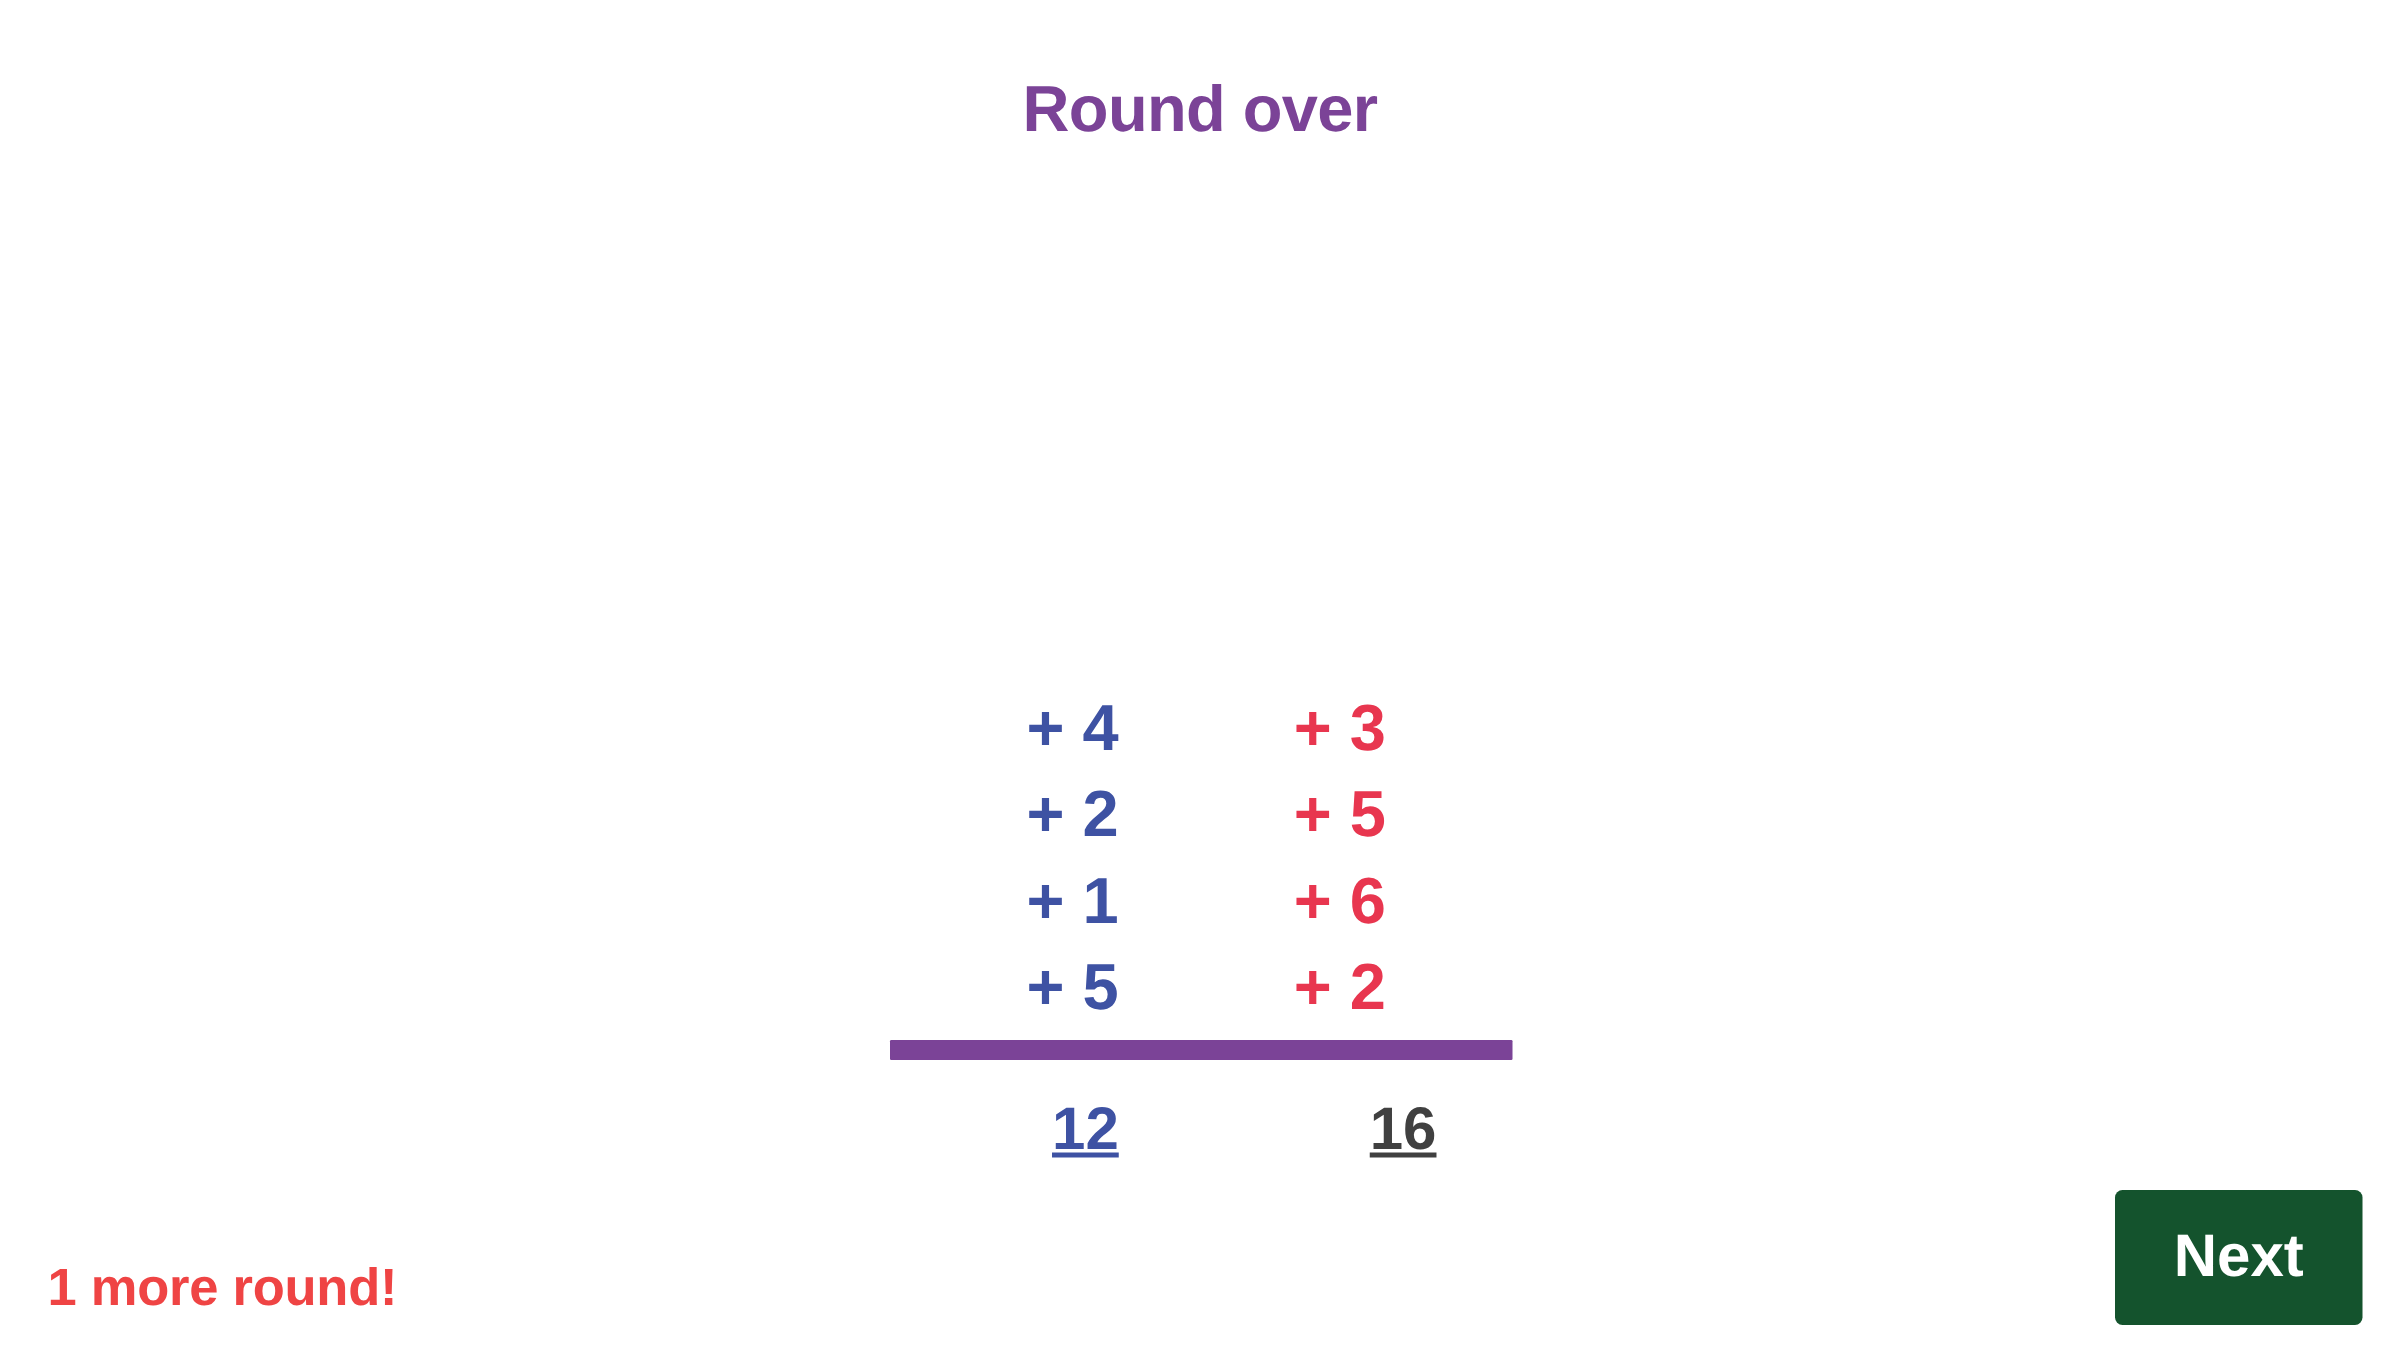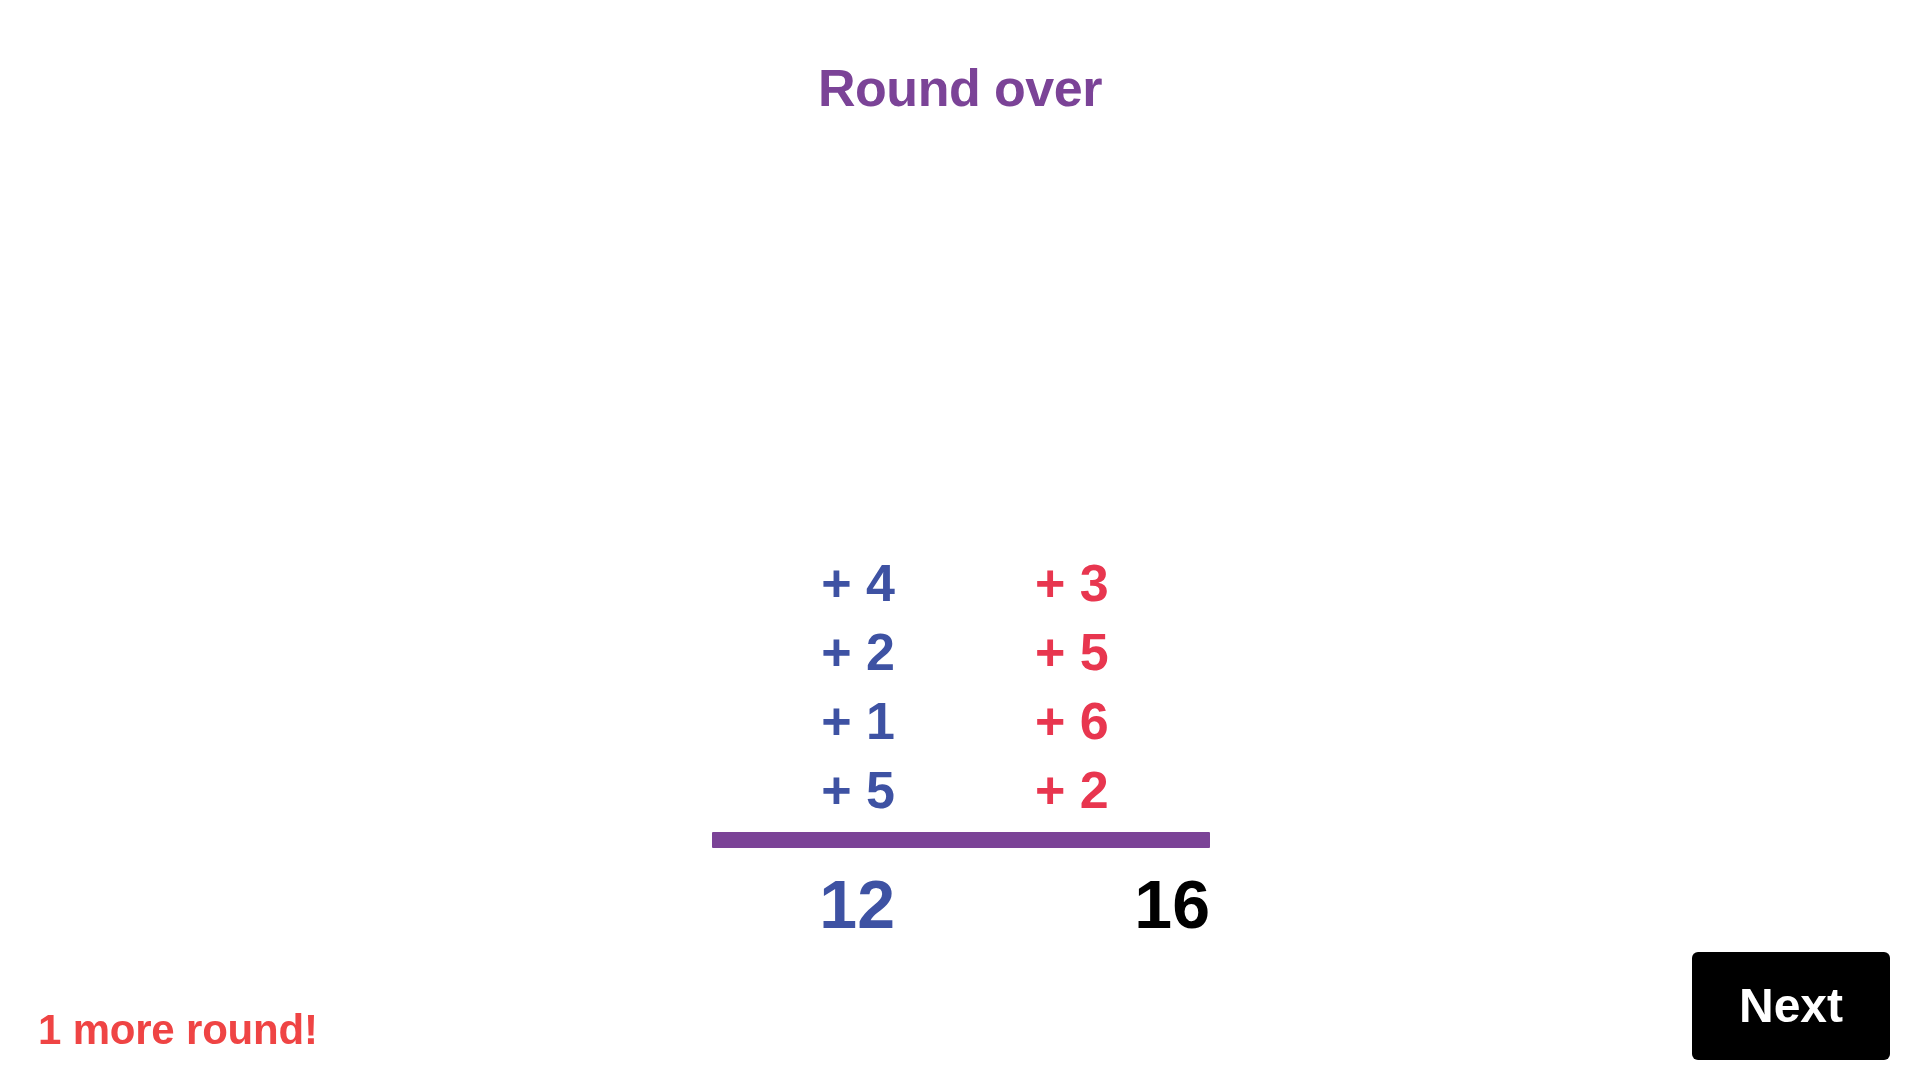--- a/index.html
+++ b/index.html
@@ -89,38 +89,39 @@
     left: 712px;
     top: 866px;
     width: 498px;
     display: flex;
     flex-direction: row;
     align-items: center;
     height: 76px;
   }
 
   .total-cell {
-    font-size: 68px;
+    font-size: 48px;
     font-weight: bold;
     line-height: 1;
     white-space: nowrap;
+    text-decoration: underline;
   }
 
   .total-cell.col-1 {
     width: 183px;
     text-align: right;
     color: #3E52A3;
   }
 
   .total-cell.col-2 {
     width: 315px;
-    text-align: right;
+    text-align: center;
     padding-left: 140px;
     box-sizing: border-box;
-    color: #000000;
+    color: #404040;
   }
 
   
   #rounds-remaining-message {
     position: absolute;
     left: 38px;
     bottom: 26px;
     font-size: 42px;
     font-weight: bold;
     color: #ef4444;
@@ -128,21 +129,21 @@
     white-space: nowrap;
   }
 
   
   #next-button {
     position: absolute;
     left: 1692px;
     top: 952px;
     width: 198px;
     height: 108px;
-    background: #000000;
+    background: #14532d;
     color: #ffffff;
     border: none;
     border-radius: 6px;
     font-family: "Liberation Sans", sans-serif;
     font-size: 48px;
     font-weight: bold;
     line-height: 108px;
     text-align: center;
     padding: 0;
     cursor: pointer;

